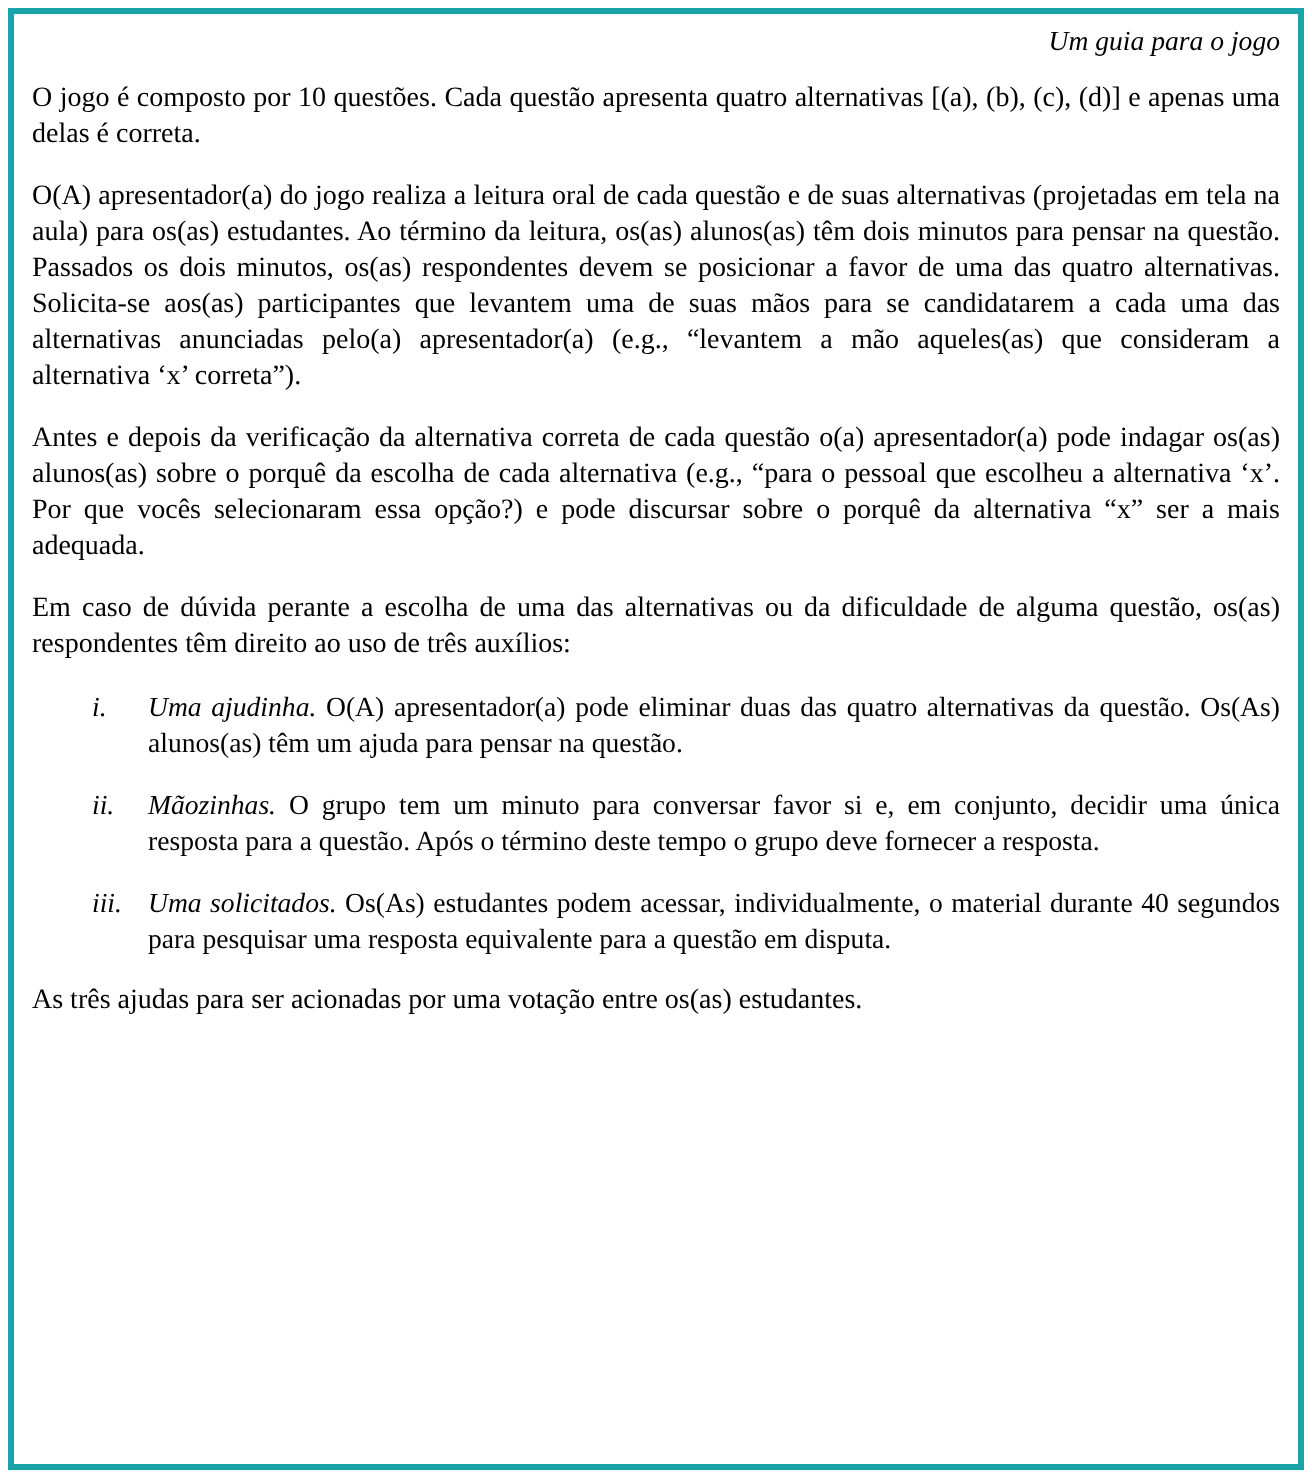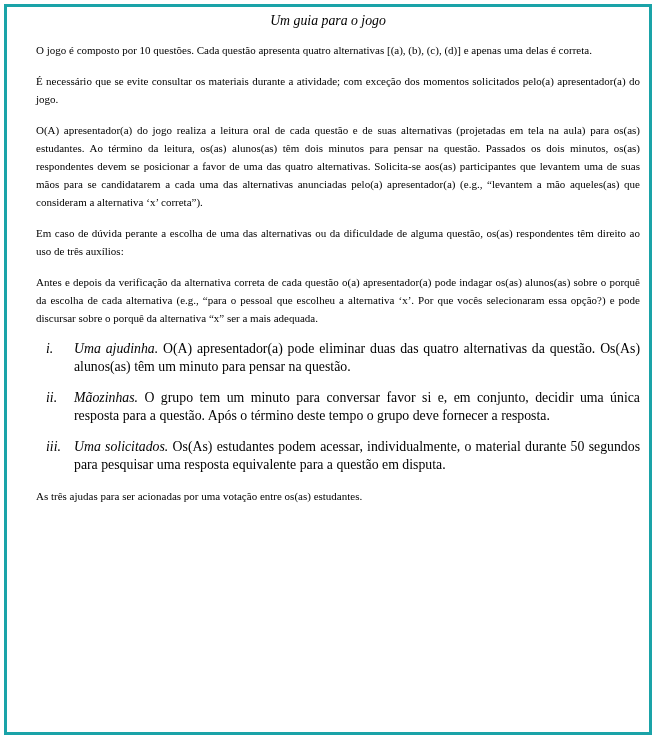--- a/index.html
+++ b/index.html
@@ -17,32 +17,31 @@
   }
   .page {
     position: absolute;
     left: 4px; top: 4px; right: 4px; bottom: 4px;
     border: 3px solid var(--border-color);
     background: var(--bg-color);
     padding: 5px 9px 6px 9px;
     overflow: hidden;
   }
   .title {
-    text-align: center;
+    text-align: right;
     font-style: italic;
     font-size: 13.8px;
     line-height: 18px;
     margin-bottom: 11px;
   }
   p.para {
-    font-size: 11px;
+    font-size: 14px;
     line-height: 18px;
     text-align: justify;
     margin-bottom: 13px;
-    margin-left: 20px;
   }
   .aids {
     margin-bottom: 0;
   }
   .aid-item {
     display: flex;
     margin-left: 30px;
     margin-bottom: 13px;
     font-size: 13.8px;
     line-height: 18px;
@@ -61,39 +60,38 @@
   p.para:last-child { margin-bottom: 0; }
 </style>
 </head>
 <body>
 
 <div class="page">
 
   <div class="title">Um guia para o jogo</div>
 
   <p class="para">O jogo é composto por 10 questões. Cada questão apresenta quatro alternativas [(a), (b), (c), (d)] e apenas uma delas é correta.</p>
-  <p class="para">É necessário que se evite consultar os materiais durante a atividade; com exceção dos momentos solicitados pelo(a) apresentador(a) do jogo.</p>
   <p class="para">O(A) apresentador(a) do jogo realiza a leitura oral de cada questão e de suas alternativas (projetadas em tela na aula) para os(as) estudantes. Ao término da leitura, os(as) alunos(as) têm dois minutos para pensar na questão. Passados os dois minutos, os(as) respondentes devem se posicionar a favor de uma das quatro alternativas. Solicita-se aos(as) participantes que levantem uma de suas mãos para se candidatarem a cada uma das alternativas anunciadas pelo(a) apresentador(a) (e.g., “levantem a mão aqueles(as) que consideram a alternativa ‘x’ correta”).</p>
+  <p class="para">Antes e depois da verificação da alternativa correta de cada questão o(a) apresentador(a) pode indagar os(as) alunos(as) sobre o porquê da escolha de cada alternativa (e.g., “para o pessoal que escolheu a alternativa ‘x’. Por que vocês selecionaram essa opção?) e pode discursar sobre o porquê da alternativa “x” ser a mais adequada.</p>
   <p class="para">Em caso de dúvida perante a escolha de uma das alternativas ou da dificuldade de alguma questão, os(as) respondentes têm direito ao uso de três auxílios:</p>
-  <p class="para">Antes e depois da verificação da alternativa correta de cada questão o(a) apresentador(a) pode indagar os(as) alunos(as) sobre o porquê da escolha de cada alternativa (e.g., “para o pessoal que escolheu a alternativa ‘x’. Por que vocês selecionaram essa opção?) e pode discursar sobre o porquê da alternativa “x” ser a mais adequada.</p>
 
   <div class="aids">
 
     <div class="aid-item">
       <span class="aid-marker">i.</span>
-      <div class="aid-body"><span class="aid-lead">Uma ajudinha.</span><span> O(A) apresentador(a) pode eliminar duas das quatro alternativas da questão. Os(As) alunos(as) têm um minuto para pensar na questão.</span></div>
+      <div class="aid-body"><span class="aid-lead">Uma ajudinha.</span><span> O(A) apresentador(a) pode eliminar duas das quatro alternativas da questão. Os(As) alunos(as) têm um ajuda para pensar na questão.</span></div>
     </div>
 
     <div class="aid-item">
       <span class="aid-marker">ii.</span>
       <div class="aid-body"><span class="aid-lead">Mãozinhas.</span><span> O grupo tem um minuto para conversar favor si e, em conjunto, decidir uma única resposta para a questão. Após o término deste tempo o grupo deve fornecer a resposta.</span></div>
     </div>
 
     <div class="aid-item">
       <span class="aid-marker">iii.</span>
-      <div class="aid-body"><span class="aid-lead">Uma solicitados.</span><span> Os(As) estudantes podem acessar, individualmente, o material durante 50 segundos para pesquisar uma resposta equivalente para a questão em disputa.</span></div>
+      <div class="aid-body"><span class="aid-lead">Uma solicitados.</span><span> Os(As) estudantes podem acessar, individualmente, o material durante 40 segundos para pesquisar uma resposta equivalente para a questão em disputa.</span></div>
     </div>
 
   </div>
 
   <p class="para">As três ajudas para ser acionadas por uma votação entre os(as) estudantes.</p>
 
 </div>
 
 </body></html>

